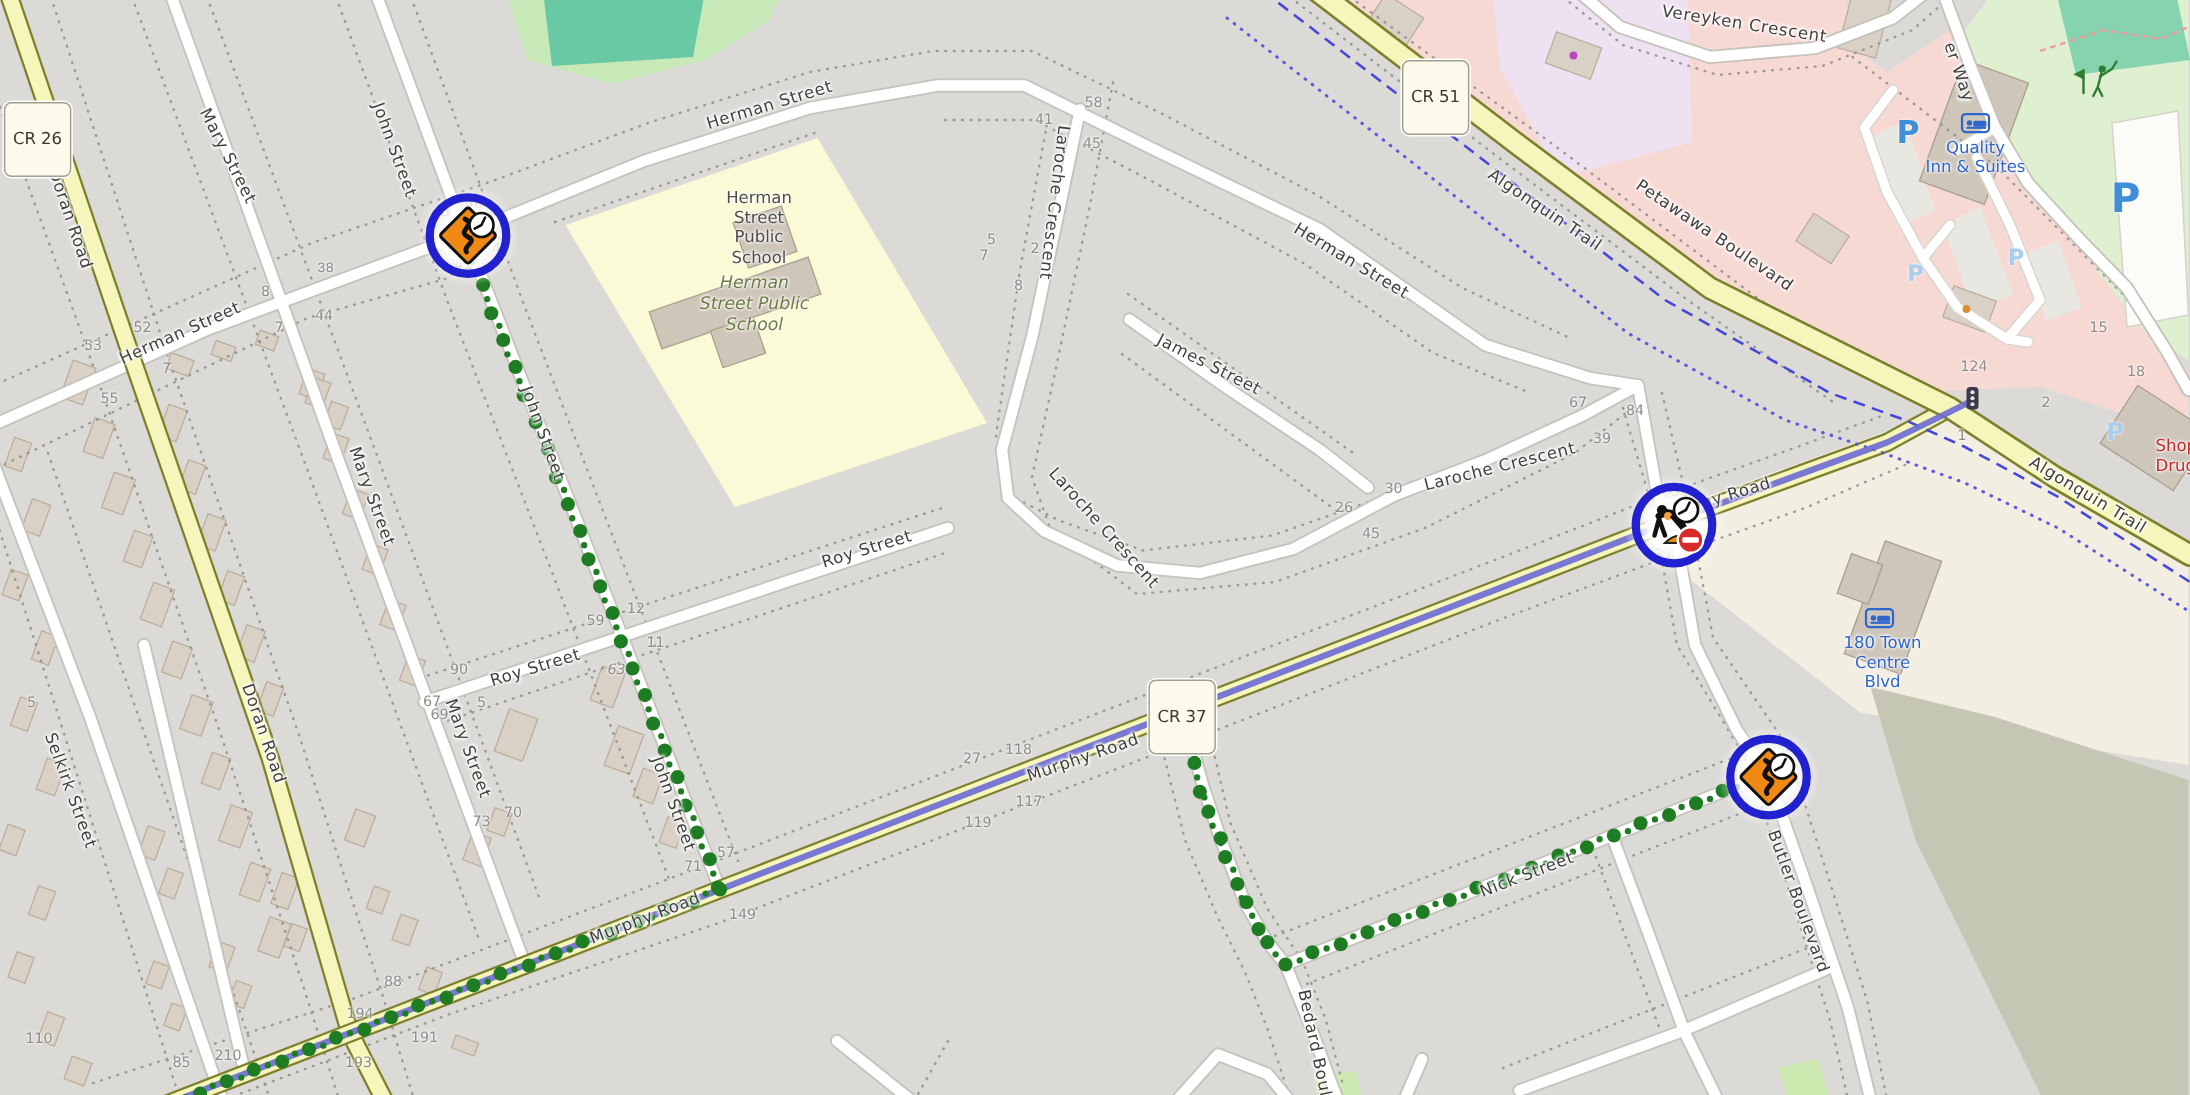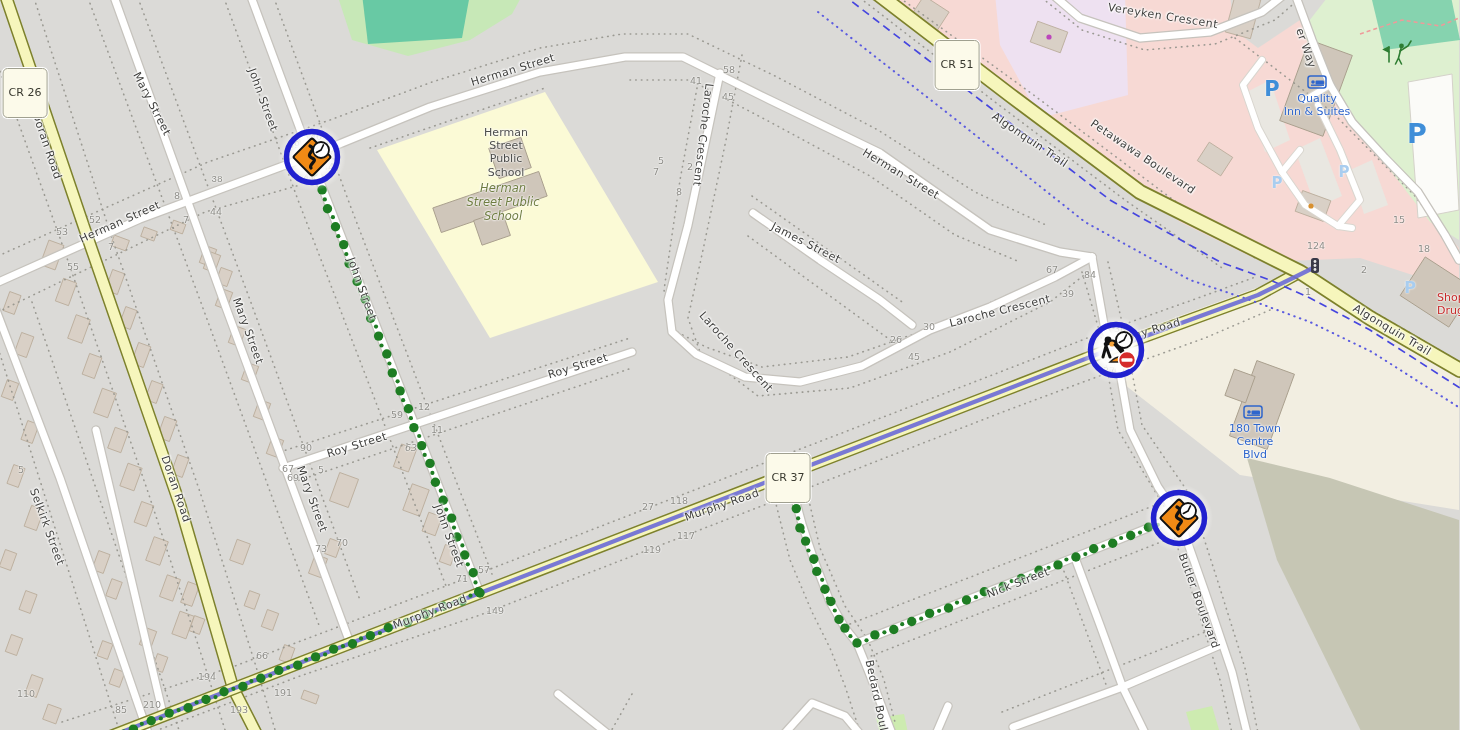--- a/index.html
+++ b/index.html
@@ -481,24 +481,24 @@
       <div class="house-number" style="left: 648px; top: 506px;">27</div>
       <div class="house-number" style="left: 679px; top: 500px;">118</div>
       <div class="house-number" style="left: 686px; top: 535px;">117</div>
       <div class="house-number" style="left: 652px; top: 549px;">119</div>
       <div class="house-number" style="left: 484px; top: 569px;">57</div>
       <div class="house-number" style="left: 462px; top: 578px;">71</div>
       <div class="house-number" style="left: 495px; top: 610px;">149</div>
       <div class="house-number" style="left: 26px; top: 693px;">110</div>
       <div class="house-number" style="left: 121px; top: 709px;">85</div>
       <div class="house-number" style="left: 152px; top: 704px;">210</div>
-      <div class="house-number" style="left: 207px; top: 676px;">194</div>
+      <div class="house-number" style="left: 240px; top: 676px;">194</div>
       <div class="house-number" style="left: 239px; top: 709px;">193</div>
       <div class="house-number" style="left: 283px; top: 692px;">191</div>
-      <div class="house-number" style="left: 262px; top: 655px;">66</div>
+      <div class="house-number" style="left: 262px; top: 655px;">88</div>
       <div class="house-number" style="left: 321px; top: 548px;">73</div>
       <div class="house-number" style="left: 342px; top: 542px;">70</div>
       <div class="house-number" style="left: 729px; top: 69px;">58</div>
       <div class="house-number" style="left: 696px; top: 80px;">41</div>
       <div class="house-number" style="left: 728px; top: 96px;">45</div>
       <div class="house-number" style="left: 661px; top: 160px;">5</div>
       <div class="house-number" style="left: 656px; top: 171px;">7</div>
       <div class="house-number" style="left: 690px; top: 166px;">2</div>
       <div class="house-number" style="left: 679px; top: 191px;">8</div>
       <div class="house-number" style="left: 1052px; top: 269px;">67</div>

